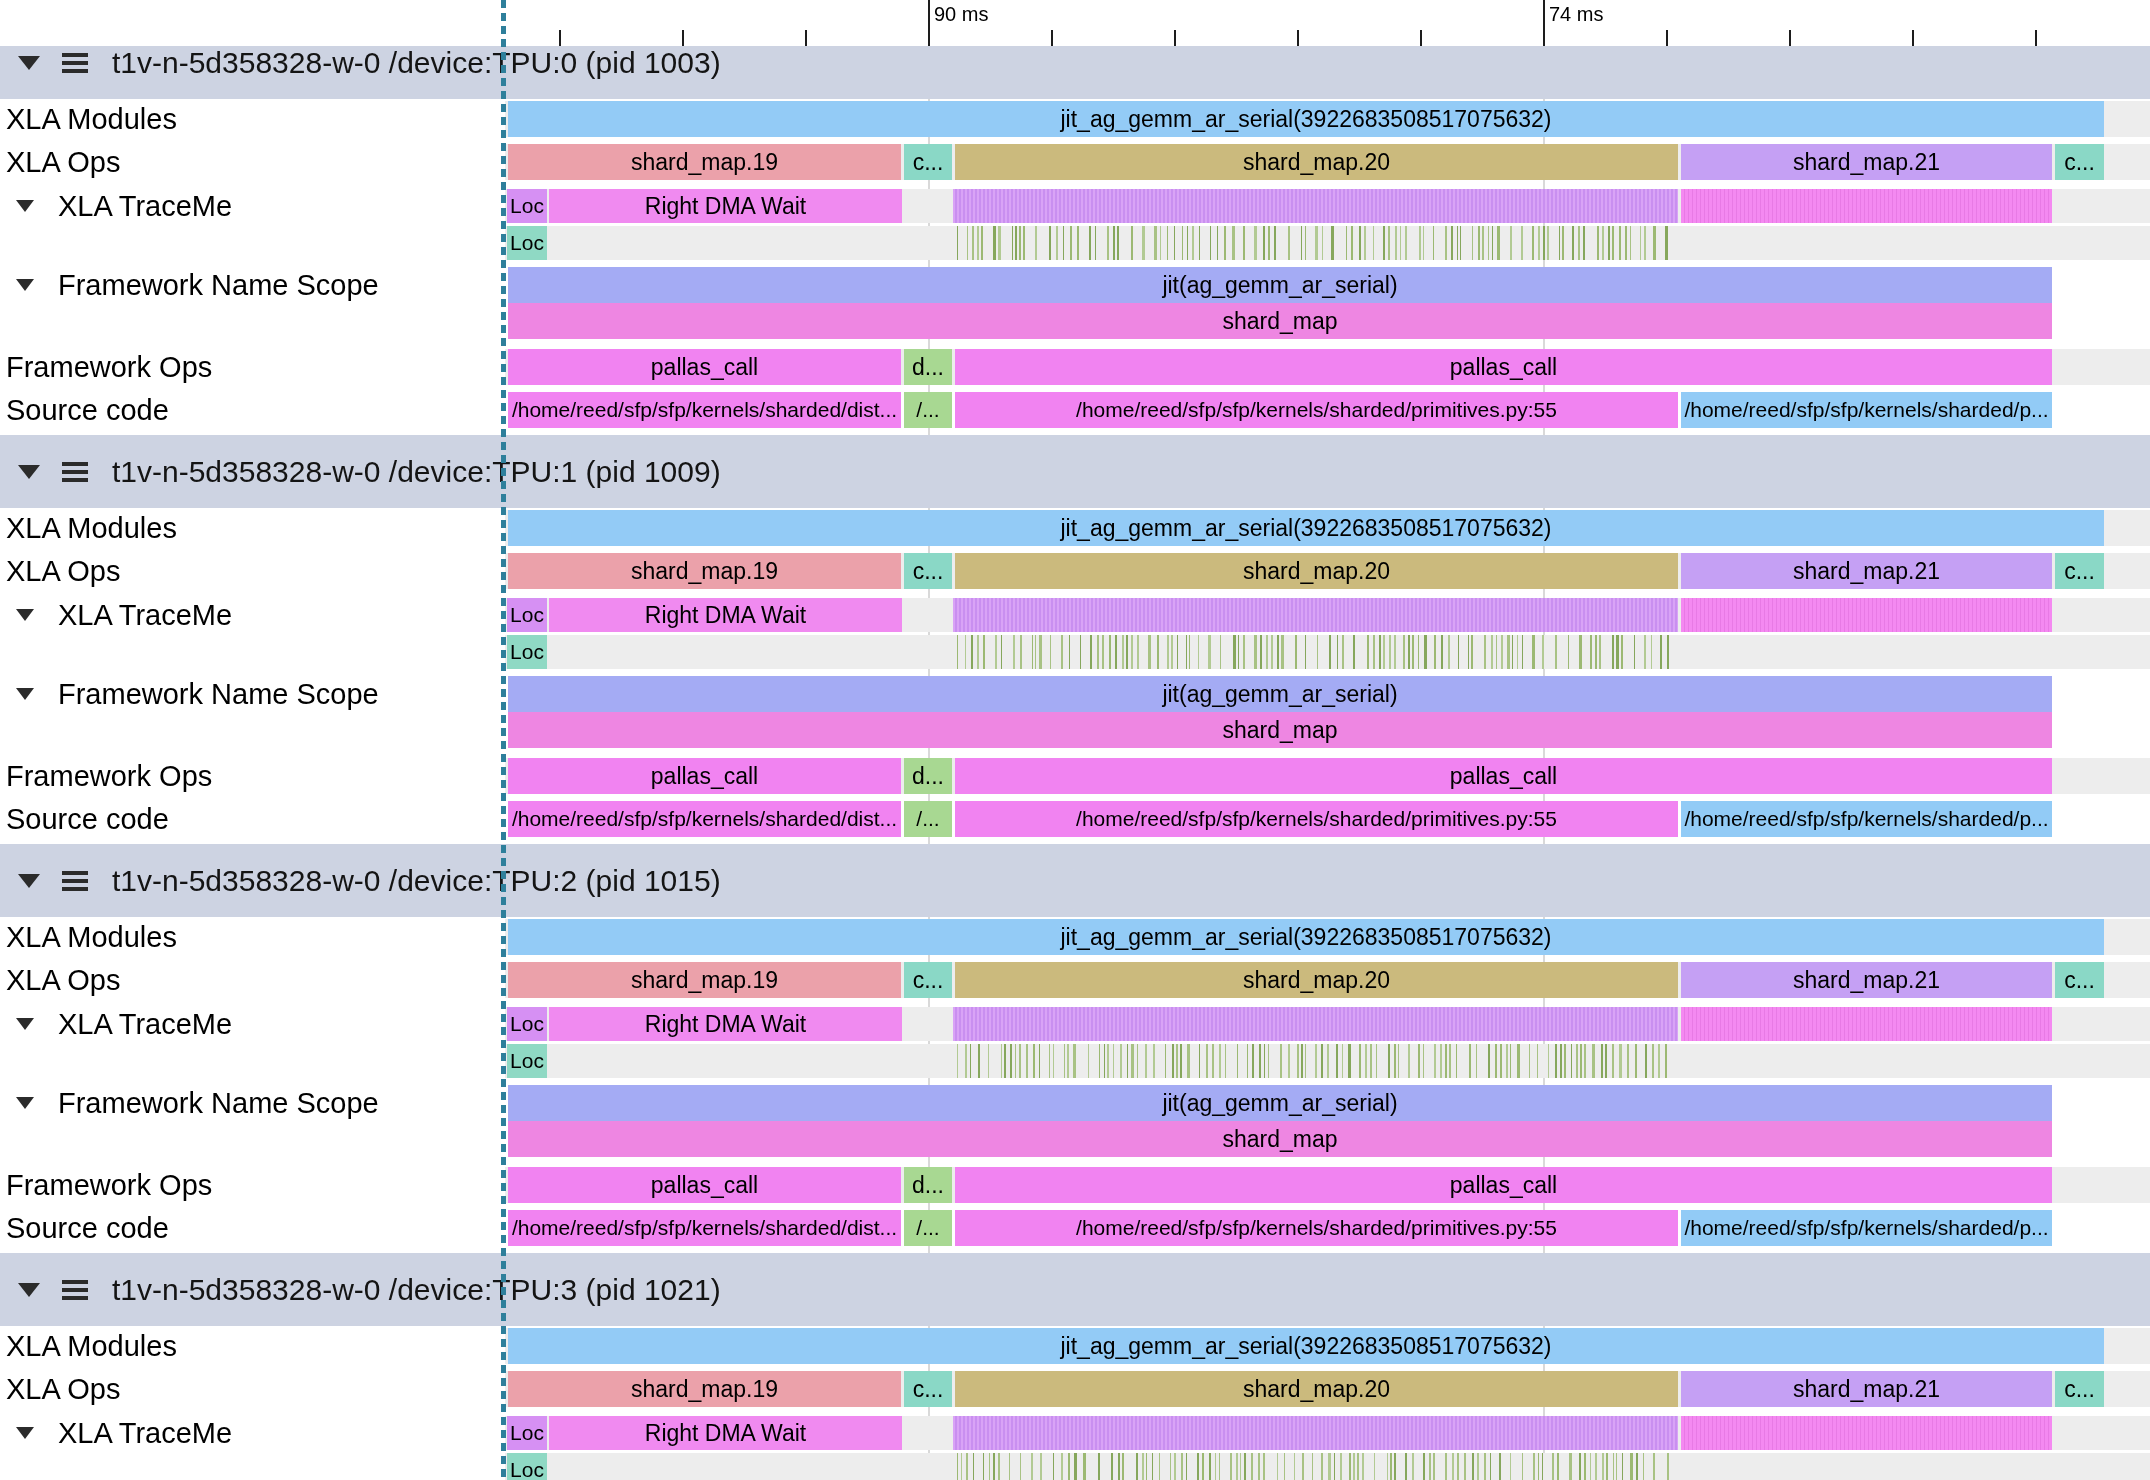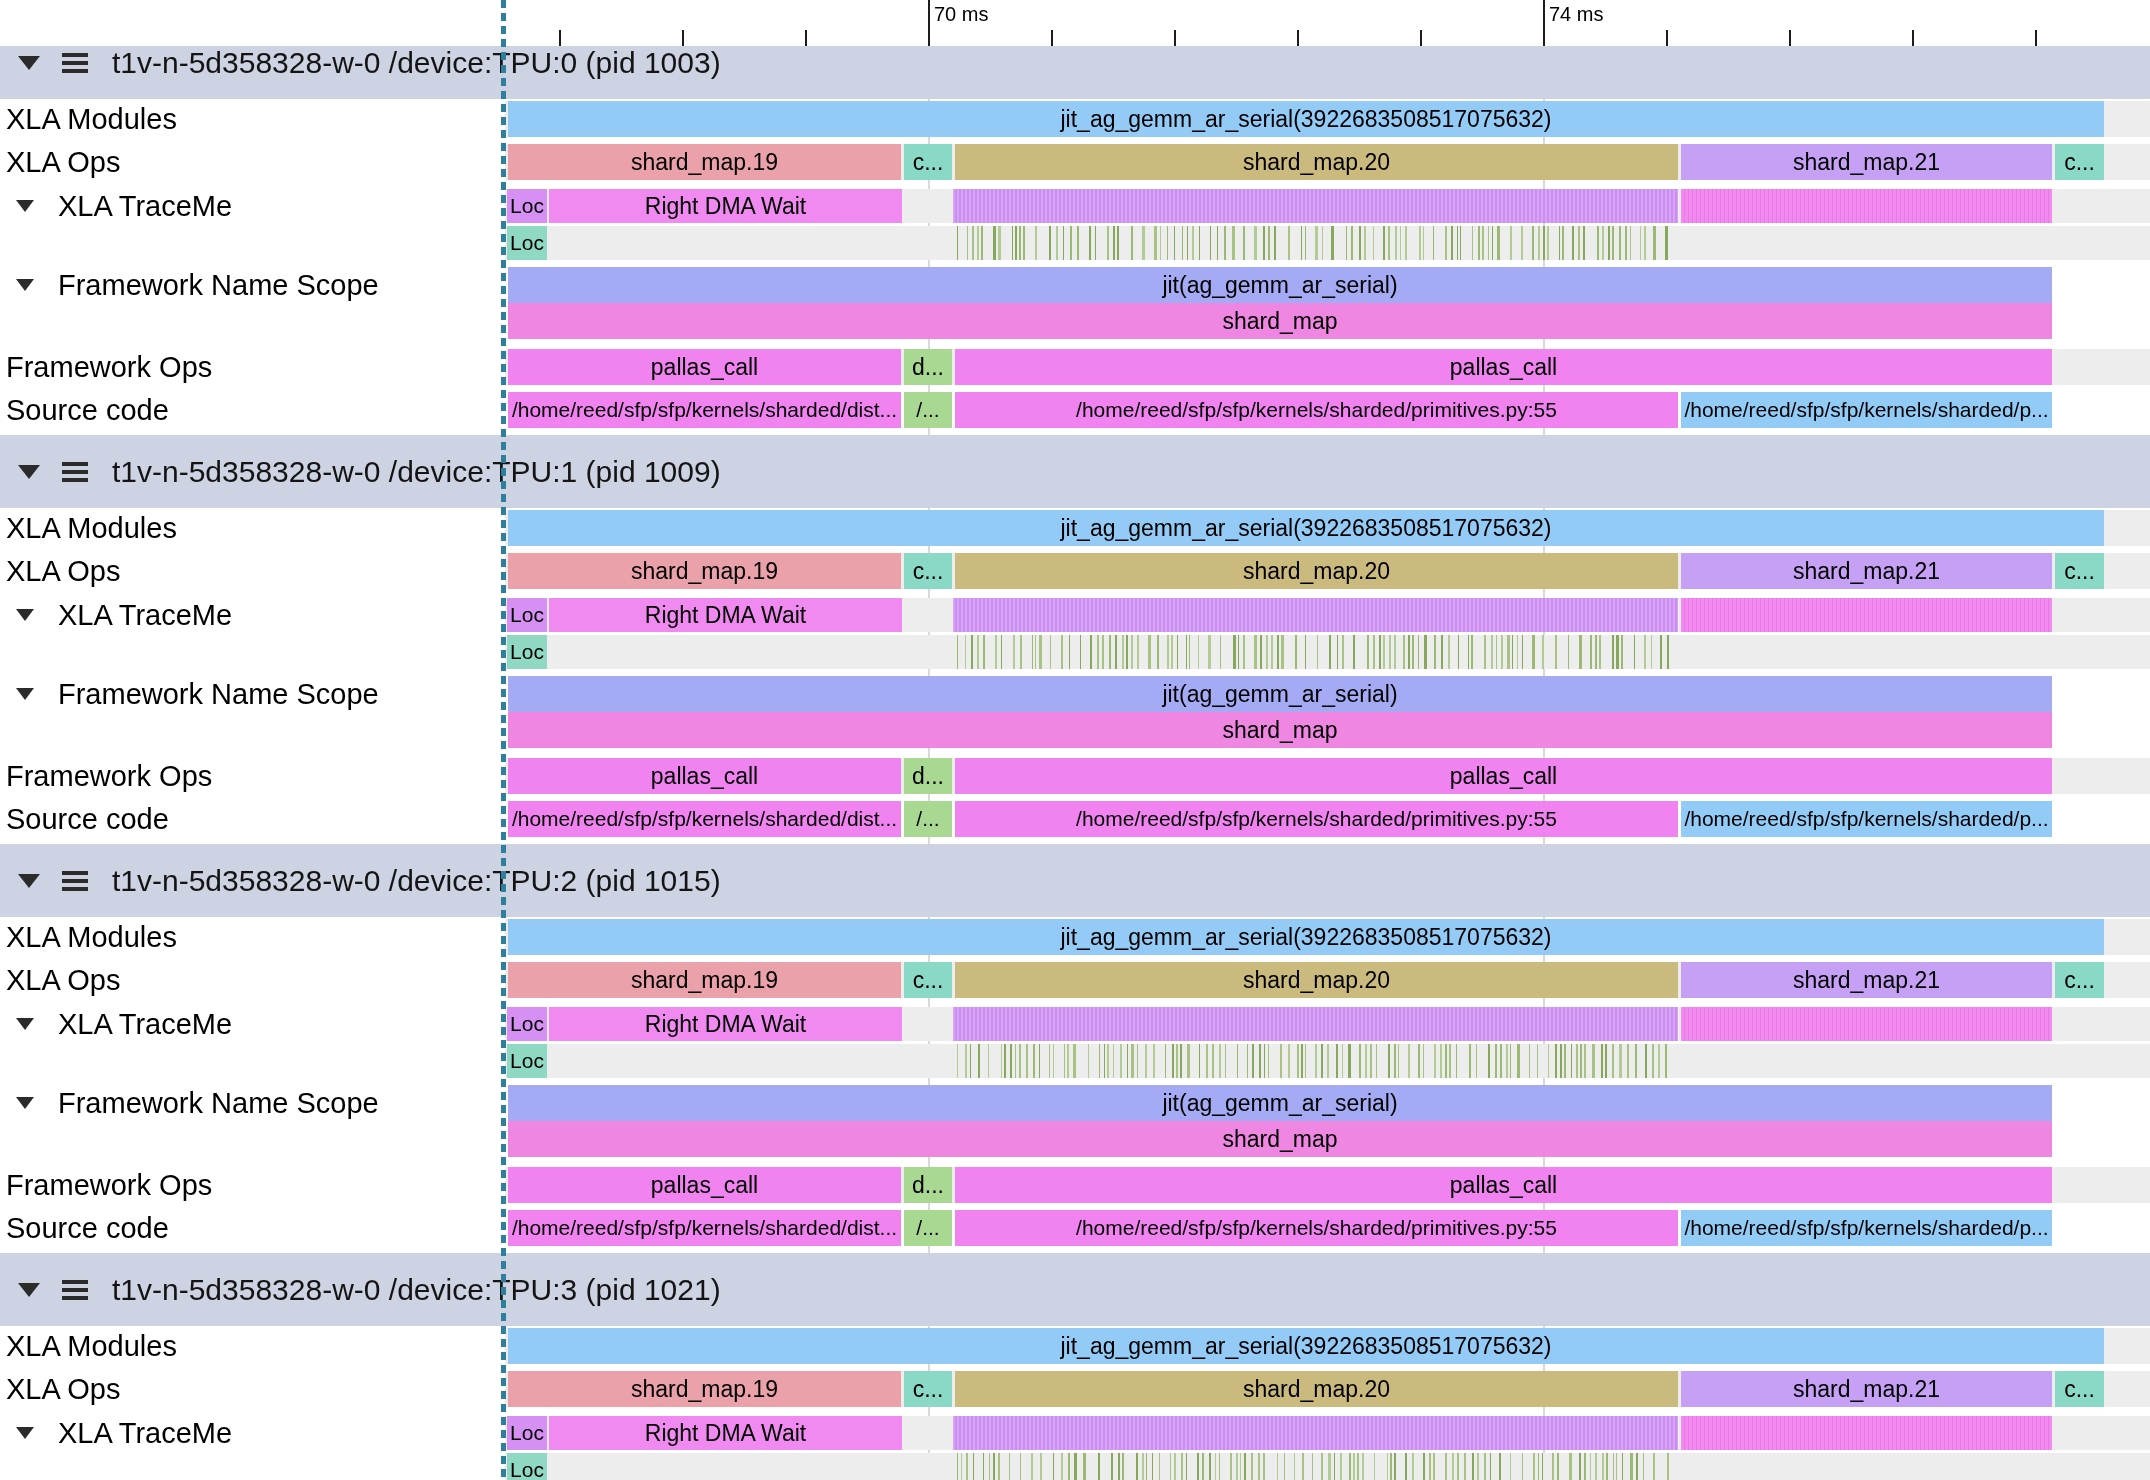--- a/index.html
+++ b/index.html
@@ -605,18 +605,18 @@
       <div class="tick" style="left: 805px; top: 30px; height: 16px;"></div>
       <div class="tick" style="left: 1051px; top: 30px; height: 16px;"></div>
       <div class="tick" style="left: 1174px; top: 30px; height: 16px;"></div>
       <div class="tick" style="left: 1297px; top: 30px; height: 16px;"></div>
       <div class="tick" style="left: 1420px; top: 30px; height: 16px;"></div>
       <div class="tick" style="left: 1666px; top: 30px; height: 16px;"></div>
       <div class="tick" style="left: 1789px; top: 30px; height: 16px;"></div>
       <div class="tick" style="left: 1912px; top: 30px; height: 16px;"></div>
       <div class="tick" style="left: 2035px; top: 30px; height: 16px;"></div>
       <div class="tick" style="left: 928px; top: 0px; height: 46px;"></div>
-      <div class="tick-label" style="left: 934px;">70 ms</div>
+      <div class="tick-label" style="left: 934px;">90 ms</div>
       <div class="tick" style="left: 1543px; top: 0px; height: 46px;"></div>
       <div class="tick-label" style="left: 1549px;">74 ms</div>
     </div>
     <div id="divider" style="left: 501px; width: 5px; background: repeating-linear-gradient(rgb(46, 127, 155) 0px, rgb(46, 127, 155) 8px, rgba(0, 0, 0, 0) 8px, rgba(0, 0, 0, 0) 13px);"></div>
   </div>
 
 </body></html>

